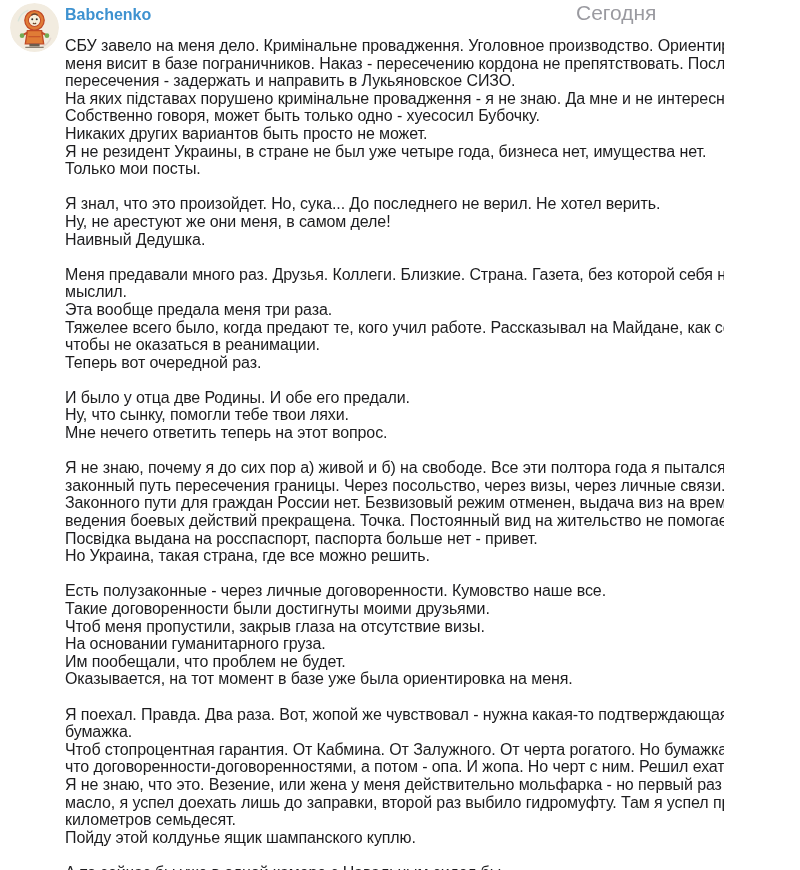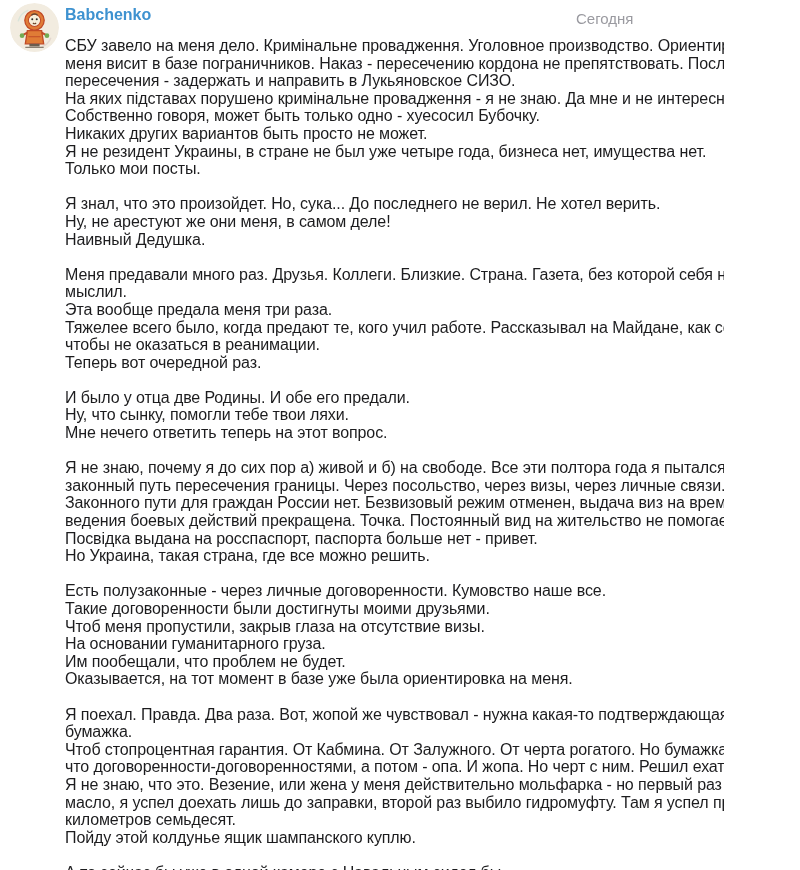--- a/index.html
+++ b/index.html
@@ -31,22 +31,22 @@
     left: 65px;
     top: 6px;
     font-size: 16px;
     font-weight: 700;
     color: var(--author-color, #3e92d0);
     cursor: pointer;
   }
   .timestamp {
     position: absolute;
     left: 576px;
-    top: 10px;
-    font-size: 15px;
+    top: 1px;
+    font-size: 21px;
     color: var(--timestamp-color, #9a9aa0);
   }
   .message {
     position: absolute;
     left: 65px;
     top: 37px;
     width: 734px;
     font-size: 16px;
     line-height: 17.6px;
     letter-spacing: -0.1px;

